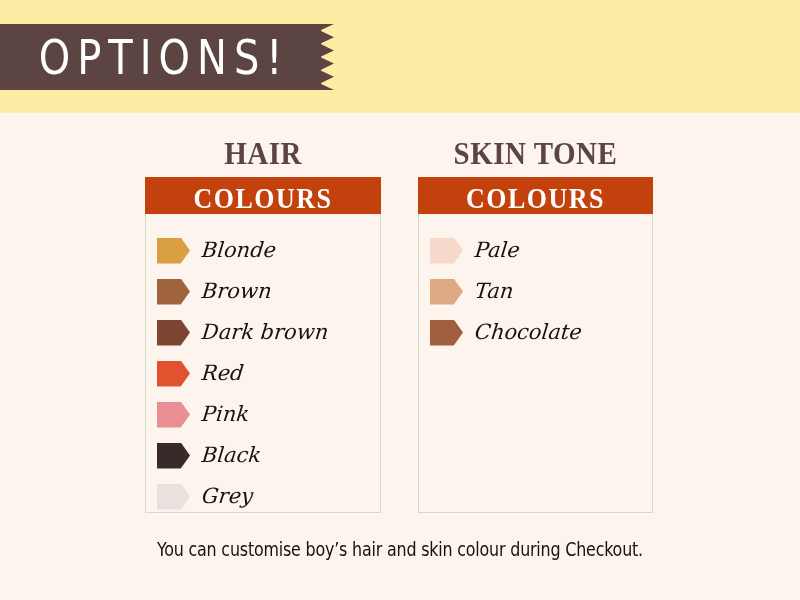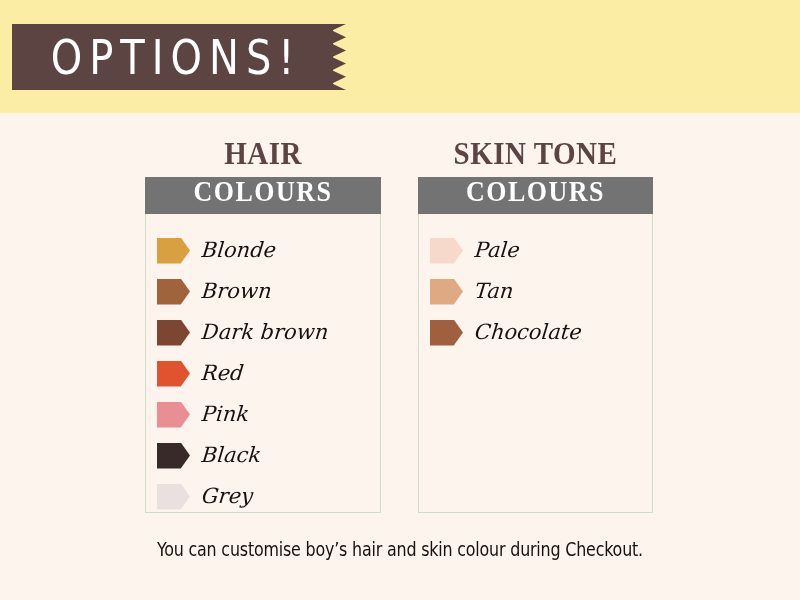--- a/index.html
+++ b/index.html
@@ -12,21 +12,21 @@
   }
 
   
   #top-band {
     position:absolute; left:0; top:0; width:800px; height:113px;
     background:#FCEDA4;
   }
 
   
   #ribbon {
-    position:absolute; left:12px; top:24px; height:78px; width:334px;
+    position:absolute; left:0; top:24px; height:78px; width:334px;
   }
   #ribbon-body {
     position:absolute; left:0; top:0; width:321px; height:66px;
     background:#5B4441;
   }
   #ribbon-zigzag {
     position:absolute; left:320px; top:0; width:14px; height:66px;
   }
   #ribbon-title {
     position:absolute; left:0; top:0; width:321px; height:66px;
@@ -61,22 +61,22 @@
     transform:scaleY(1.12);
     transform-origin:center bottom;
     white-space:nowrap;
   }
   #title-hair { left:145px; top:139px; width:236px; }
   #title-skin { left:418px; top:139px; width:235px; }
 
   .colours-bar {
     position:absolute; left:-1px; top:-1px;
     height:37px;
-    background:#737373;
-    display:flex; align-items:flex-start; justify-content:center;
+    background:#c2410c;
+    display:flex; align-items:flex-end; justify-content:center;
   }
   #panel-hair .colours-bar { width:236px; }
   #panel-skin .colours-bar { width:235px; }
   .colours-bar span {
     color:#FFFFFF;
     font-family:"Liberation Serif", serif;
     font-weight:bold;
     font-size:26px;
     letter-spacing:1.5px;
     transform:scaleY(1.12);

